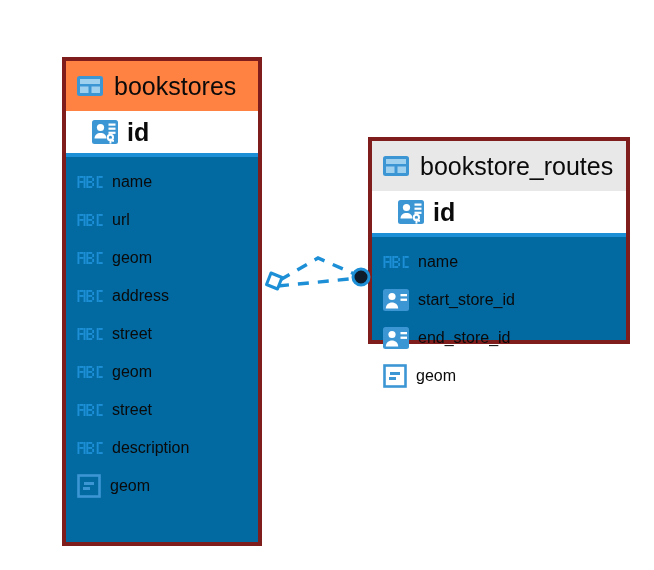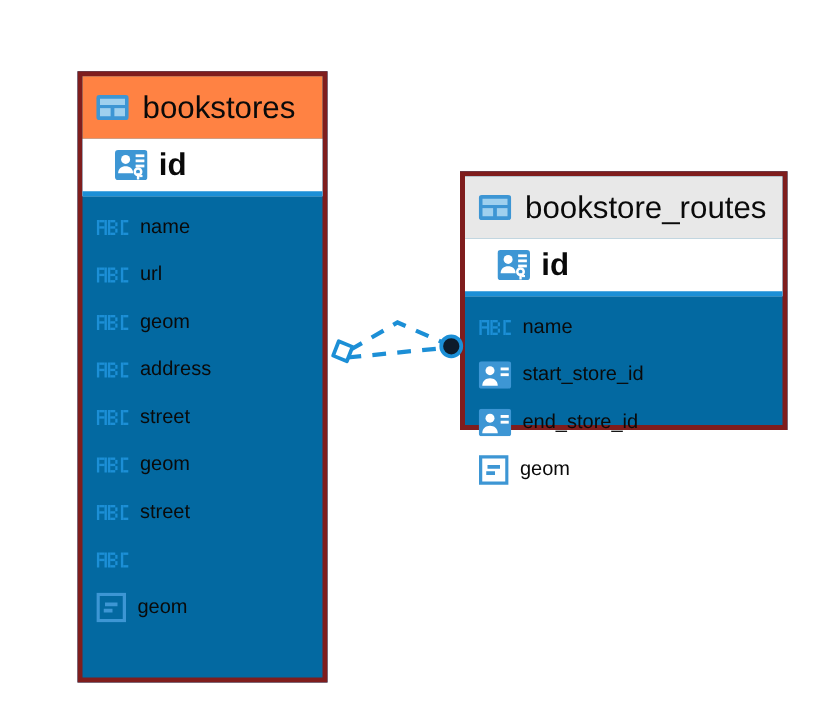--- a/index.html
+++ b/index.html
@@ -290,20 +290,21 @@
           <rect x="9.3" y="1" width="1.9" height="12" fill="#1c8fd6"></rect>
           <rect x="11.2" y="1" width="4" height="1.9" fill="#1c8fd6"></rect>
           <rect x="11.2" y="6" width="4" height="1.9" fill="#1c8fd6"></rect>
           <rect x="11.2" y="11.1" width="4" height="1.9" fill="#1c8fd6"></rect>
           <rect x="15.2" y="2.9" width="1.8" height="3.1" fill="#1c8fd6"></rect>
           <rect x="15.2" y="7.9" width="1.8" height="3.2" fill="#1c8fd6"></rect>
           <rect x="19.7" y="1" width="1.9" height="12" fill="#1c8fd6"></rect>
           <rect x="21.6" y="1" width="4.1" height="1.9" fill="#1c8fd6"></rect>
           <rect x="21.6" y="11.1" width="4.1" height="1.9" fill="#1c8fd6"></rect>
         </svg>
+        <span class="field-label">description</span>
       </div>
 
       <div class="field-row">
         <svg class="icon icon-geom" viewBox="0 0 24 24">
           <rect x="1.5" y="1.5" width="21" height="21" fill="none" stroke="#3d96d4" stroke-width="2.6"></rect>
           <rect x="7" y="8" width="10" height="3" fill="#3d96d4"></rect>
           <rect x="6" y="13" width="7" height="3" fill="#3d96d4"></rect>
         </svg>
         <span class="field-label">geom</span>
       </div>

